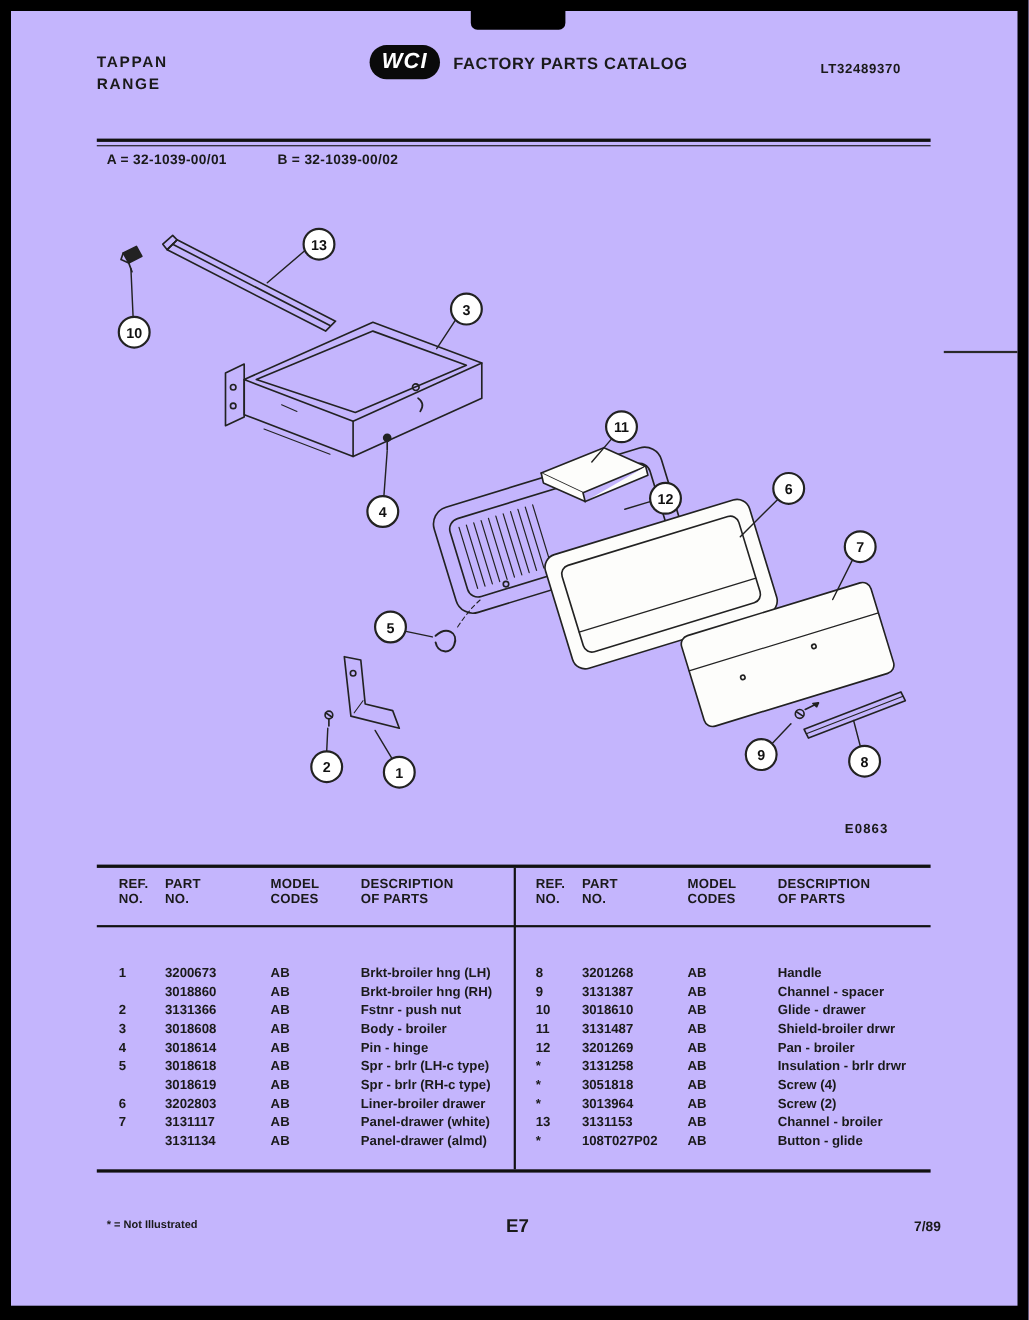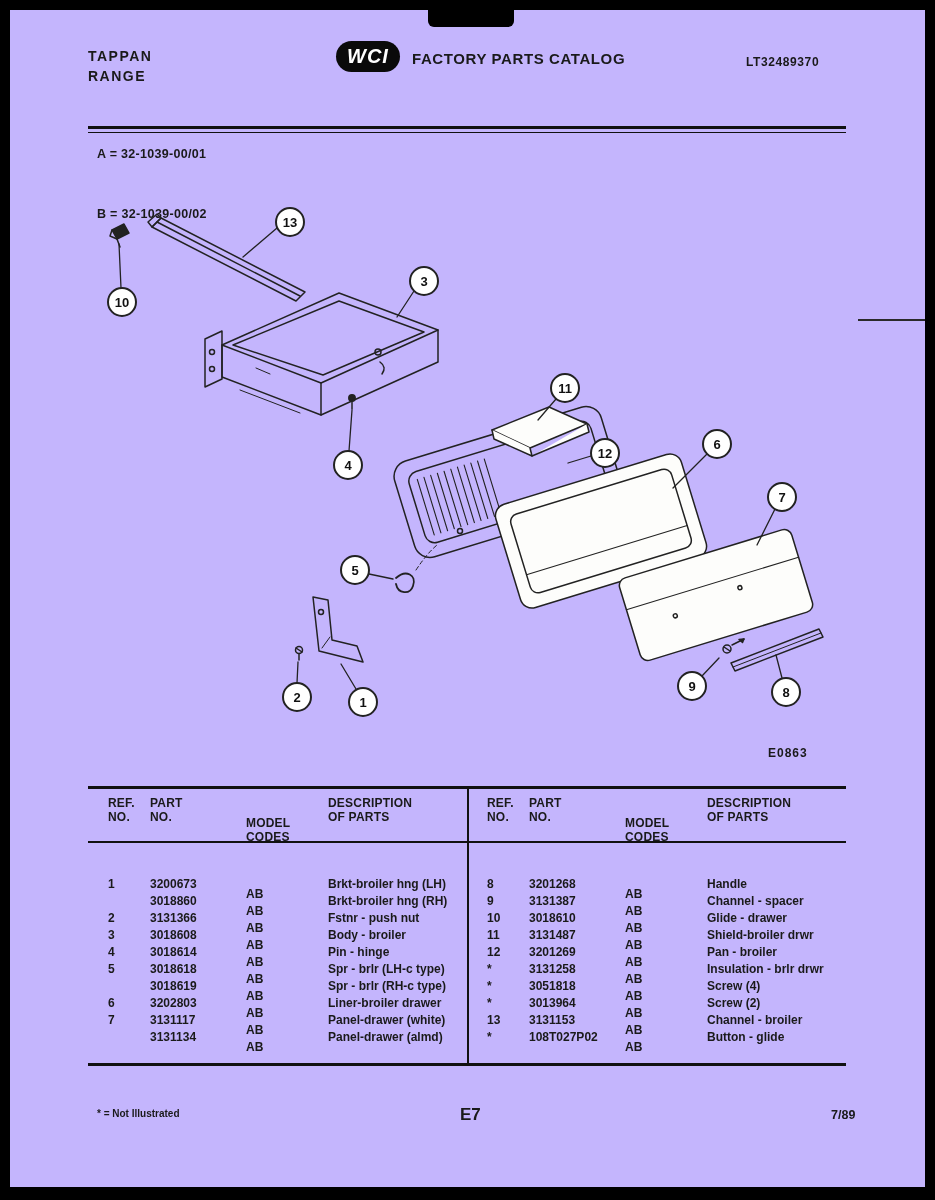--- a/index.html
+++ b/index.html
@@ -43,22 +43,22 @@
   }
   .doc-number {
     position:absolute; left:736px; top:45px;
     font-size:12px; font-weight:bold; letter-spacing:0.6px;text-align:center;
   }
   .header-rule {
     position:absolute; left:78px; top:116px; width:758px; height:7px;
     border-top:3px solid #111; border-bottom:1px solid #111;
   }
   .models {
-    position:absolute; left:87px; top:137px;
-    font-size:12.5px; font-weight:bold; display:flex; gap:46px; letter-spacing:0.3px;flex-direction:column;
+    position:absolute; left:87px; top:128px;
+    font-size:12.5px; font-weight:bold; display:flex; gap:46px; letter-spacing:0.3px;
   }
 
   
   .diagram { position:absolute; left:0; top:170px; }
   .callouts text {
     font:bold 13px "Liberation Sans", sans-serif;
     fill:#111; stroke:none; text-anchor:middle;
   }
   .figure-code {
     position:absolute; left:758px; top:736px;
@@ -73,21 +73,21 @@
     display:flex; font-weight:bold; font-size:12px;
   }
   .vdiv { position:absolute; left:50%; top:0; bottom:0; width:2px; background:#111; }
   .mid-rule { position:absolute; left:0; top:52px; width:100%; height:2px; background:#111; }
   .half { width:50%; position:relative; }
   .phead { display:flex; padding-top:7px; line-height:14px; letter-spacing:0.2px; }
   .rows { position:absolute; top:86px; left:0; right:0; }
   .prow { display:flex; height:17px; align-items:center; }
   .c-ref   { flex:0 0 52px; padding-left:20px; }
   .c-part  { flex:0 0 98px; padding-left:10px; }
-  .c-model { flex:0 0 82px; padding-left:8px;margin-top:20px; }
+  .c-model { flex:0 0 82px; padding-left:8px; }
   .c-desc  { flex:1; padding-left:8px; white-space:nowrap; }
 
   
   .footnote  { position:absolute; left:87px;  top:1098px; font-size:10px; font-weight:bold; }
   .page-code { position:absolute; left:450px; top:1095px; font-size:17px;   font-weight:bold; }
   .date-code { position:absolute; left:795px; top:1098px; font-size:12.5px; font-weight:bold;margin-left:26px; }
 </style>
 </head>
 <body>
 

